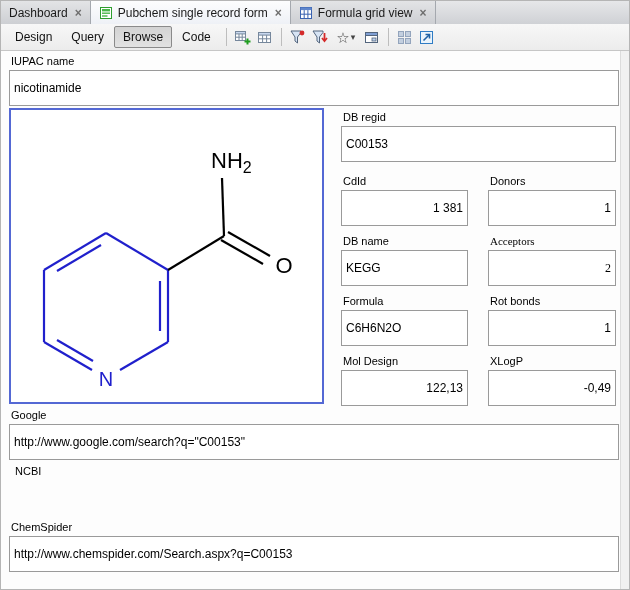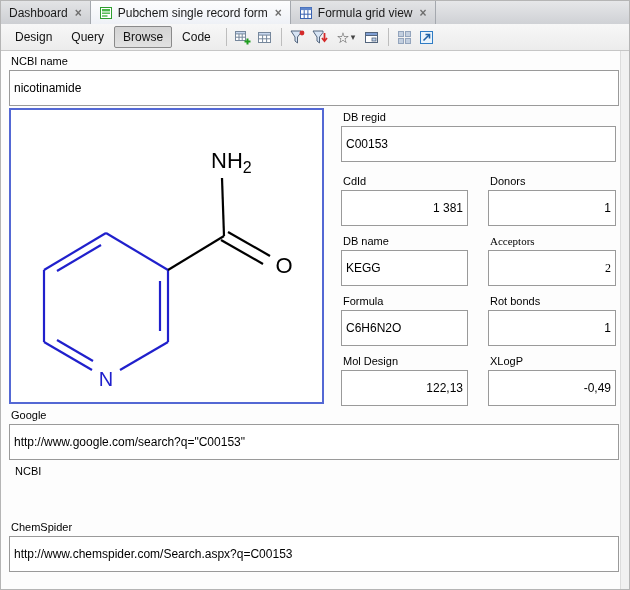--- a/index.html
+++ b/index.html
@@ -167,21 +167,21 @@
           <line x1="5.5" y1="11.5" x2="11" y2="6"></line>
           <polyline points="7.5,5.5 11.5,5.5 11.5,9.5"></polyline>
         </g>
       </svg>
     </span>
   </div>
 
   <div class="form">
 
     <div class="fld wide" style="left:8px;top:4px;width:610px;">
-      <label>NCBI name</label>
+      <label>IUPAC name</label>
       <input type="text" value="nicotinamide" style="">
     </div>
 
     <div class="molbox" style="border-color: rgb(84, 104, 212);">
       <svg width="311" height="292" viewBox="0 0 311 292">
 
         <g fill="none" stroke-width="2.2" stroke="#2020cc">
           <line x1="95" y1="123" x2="33" y2="160"></line>
           <line x1="33" y1="160" x2="33" y2="232"></line>
           <line x1="33" y1="232" x2="81" y2="260"></line>

